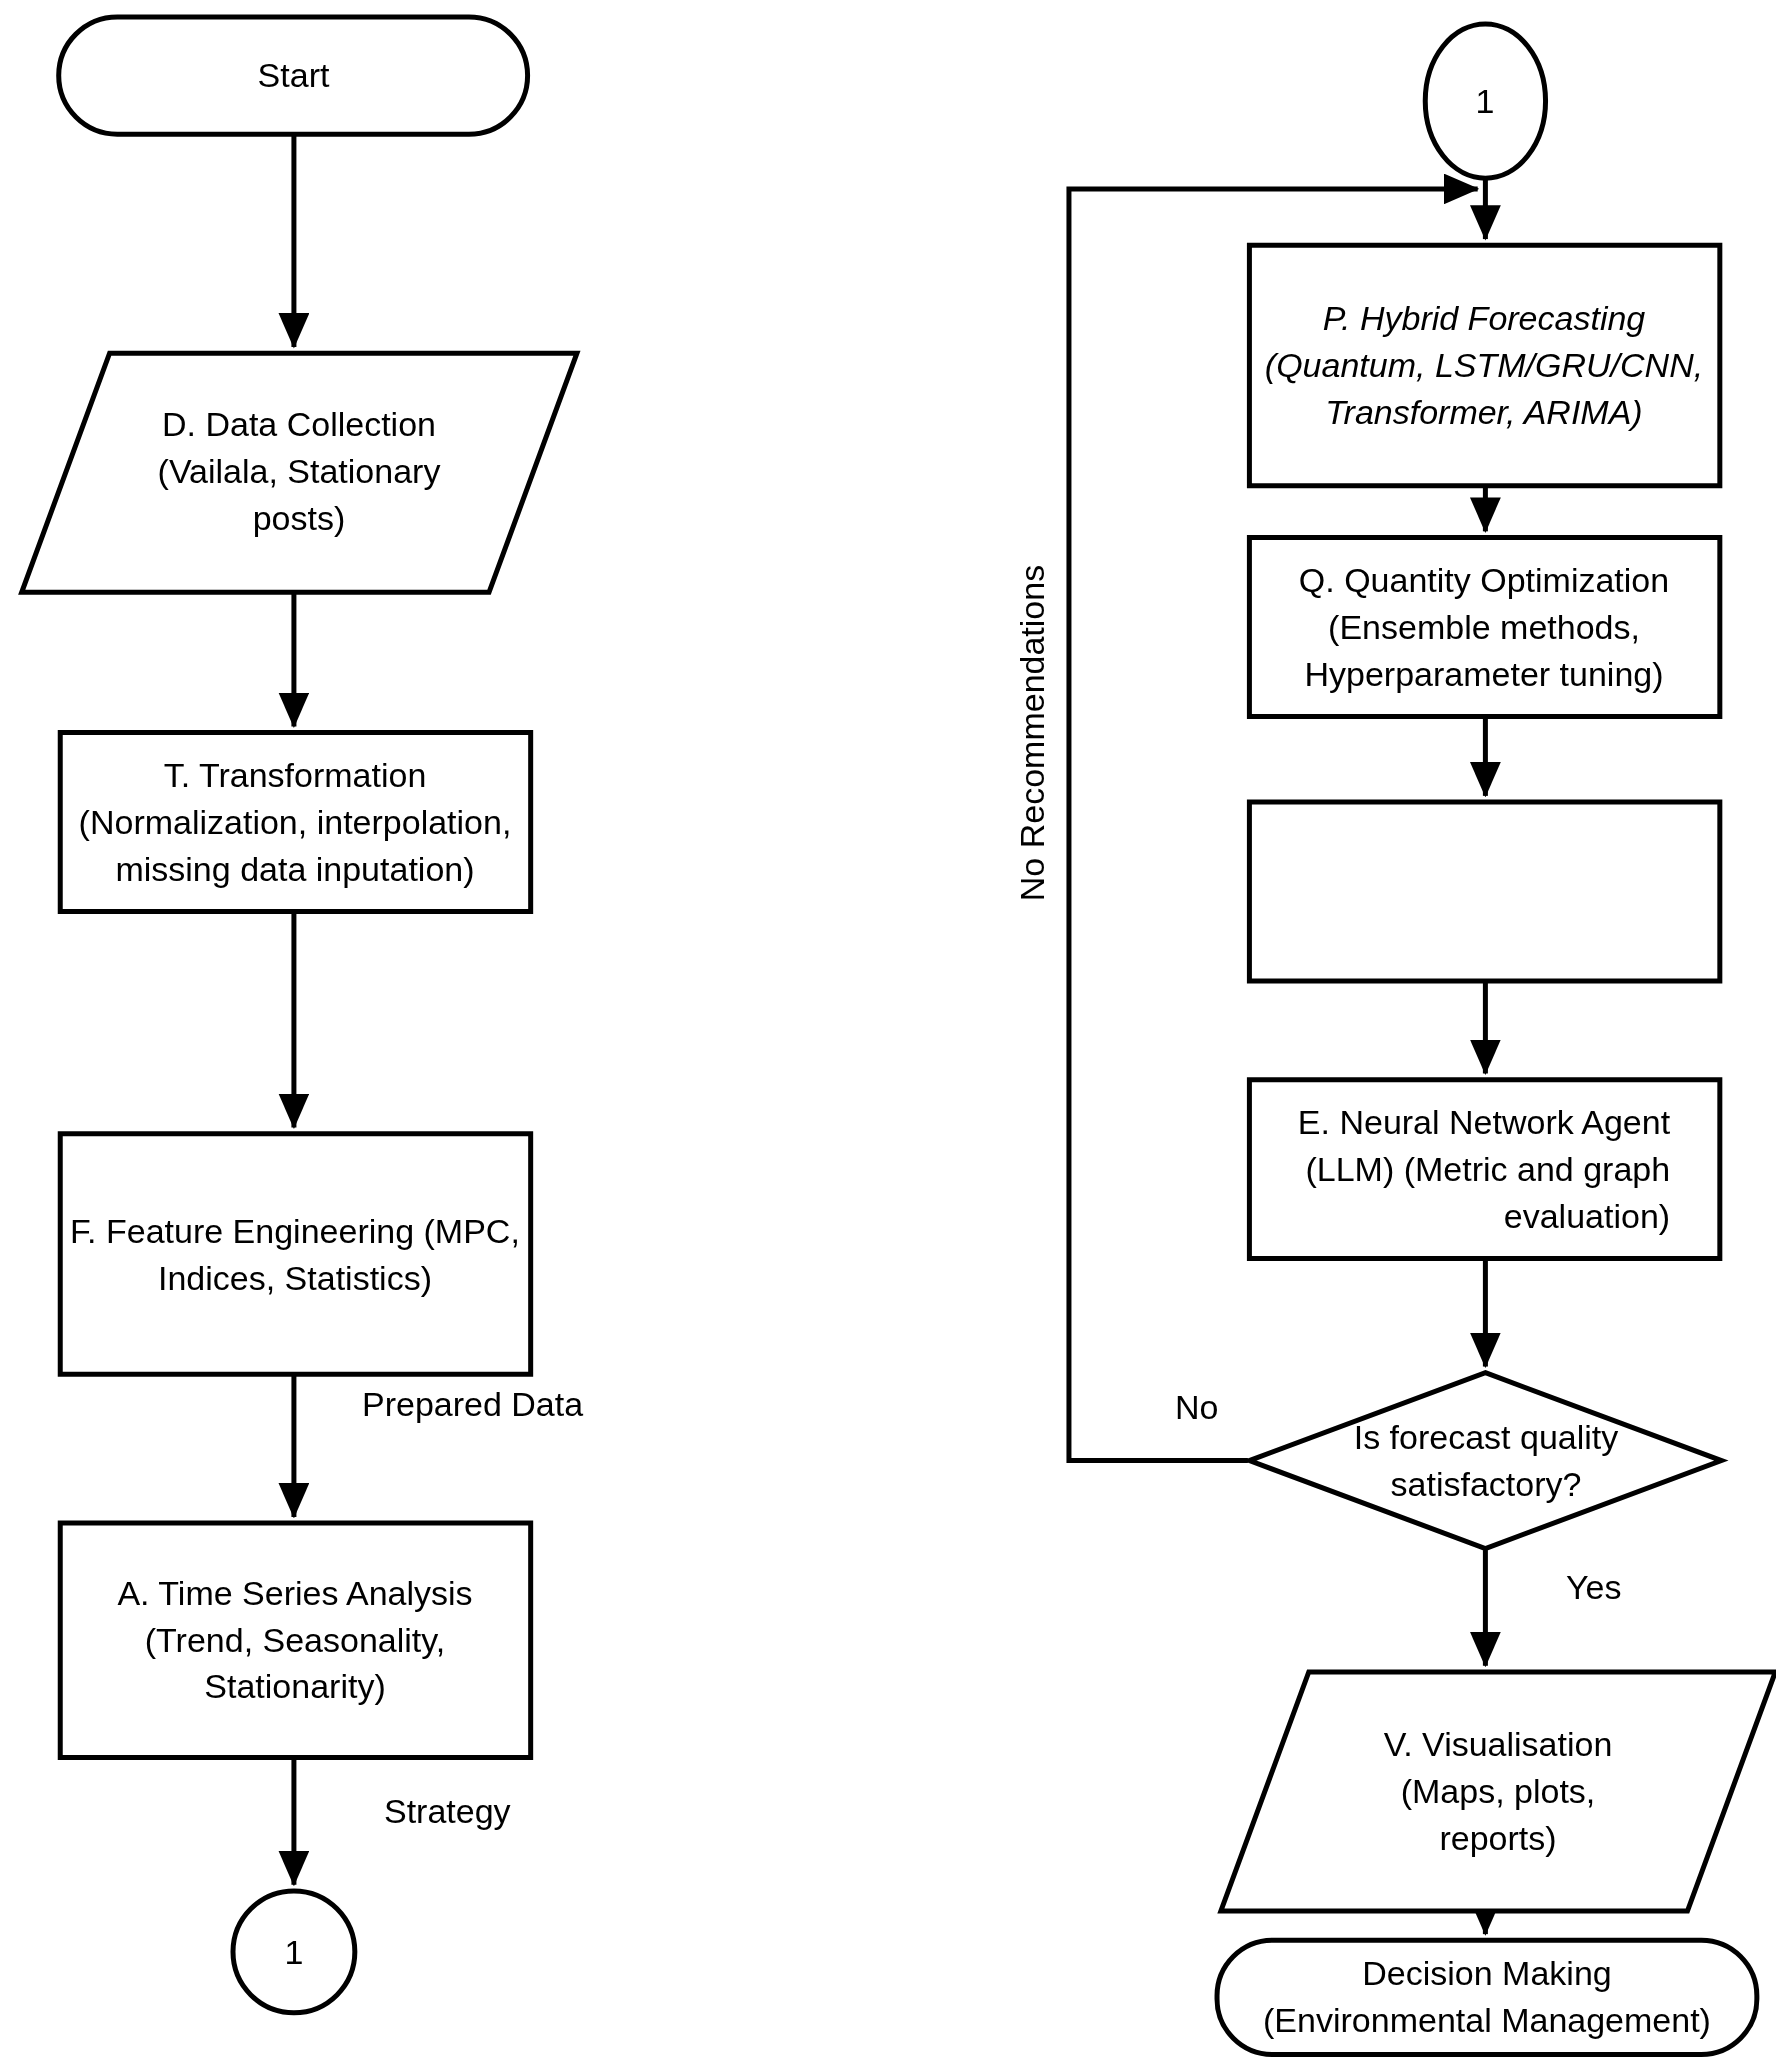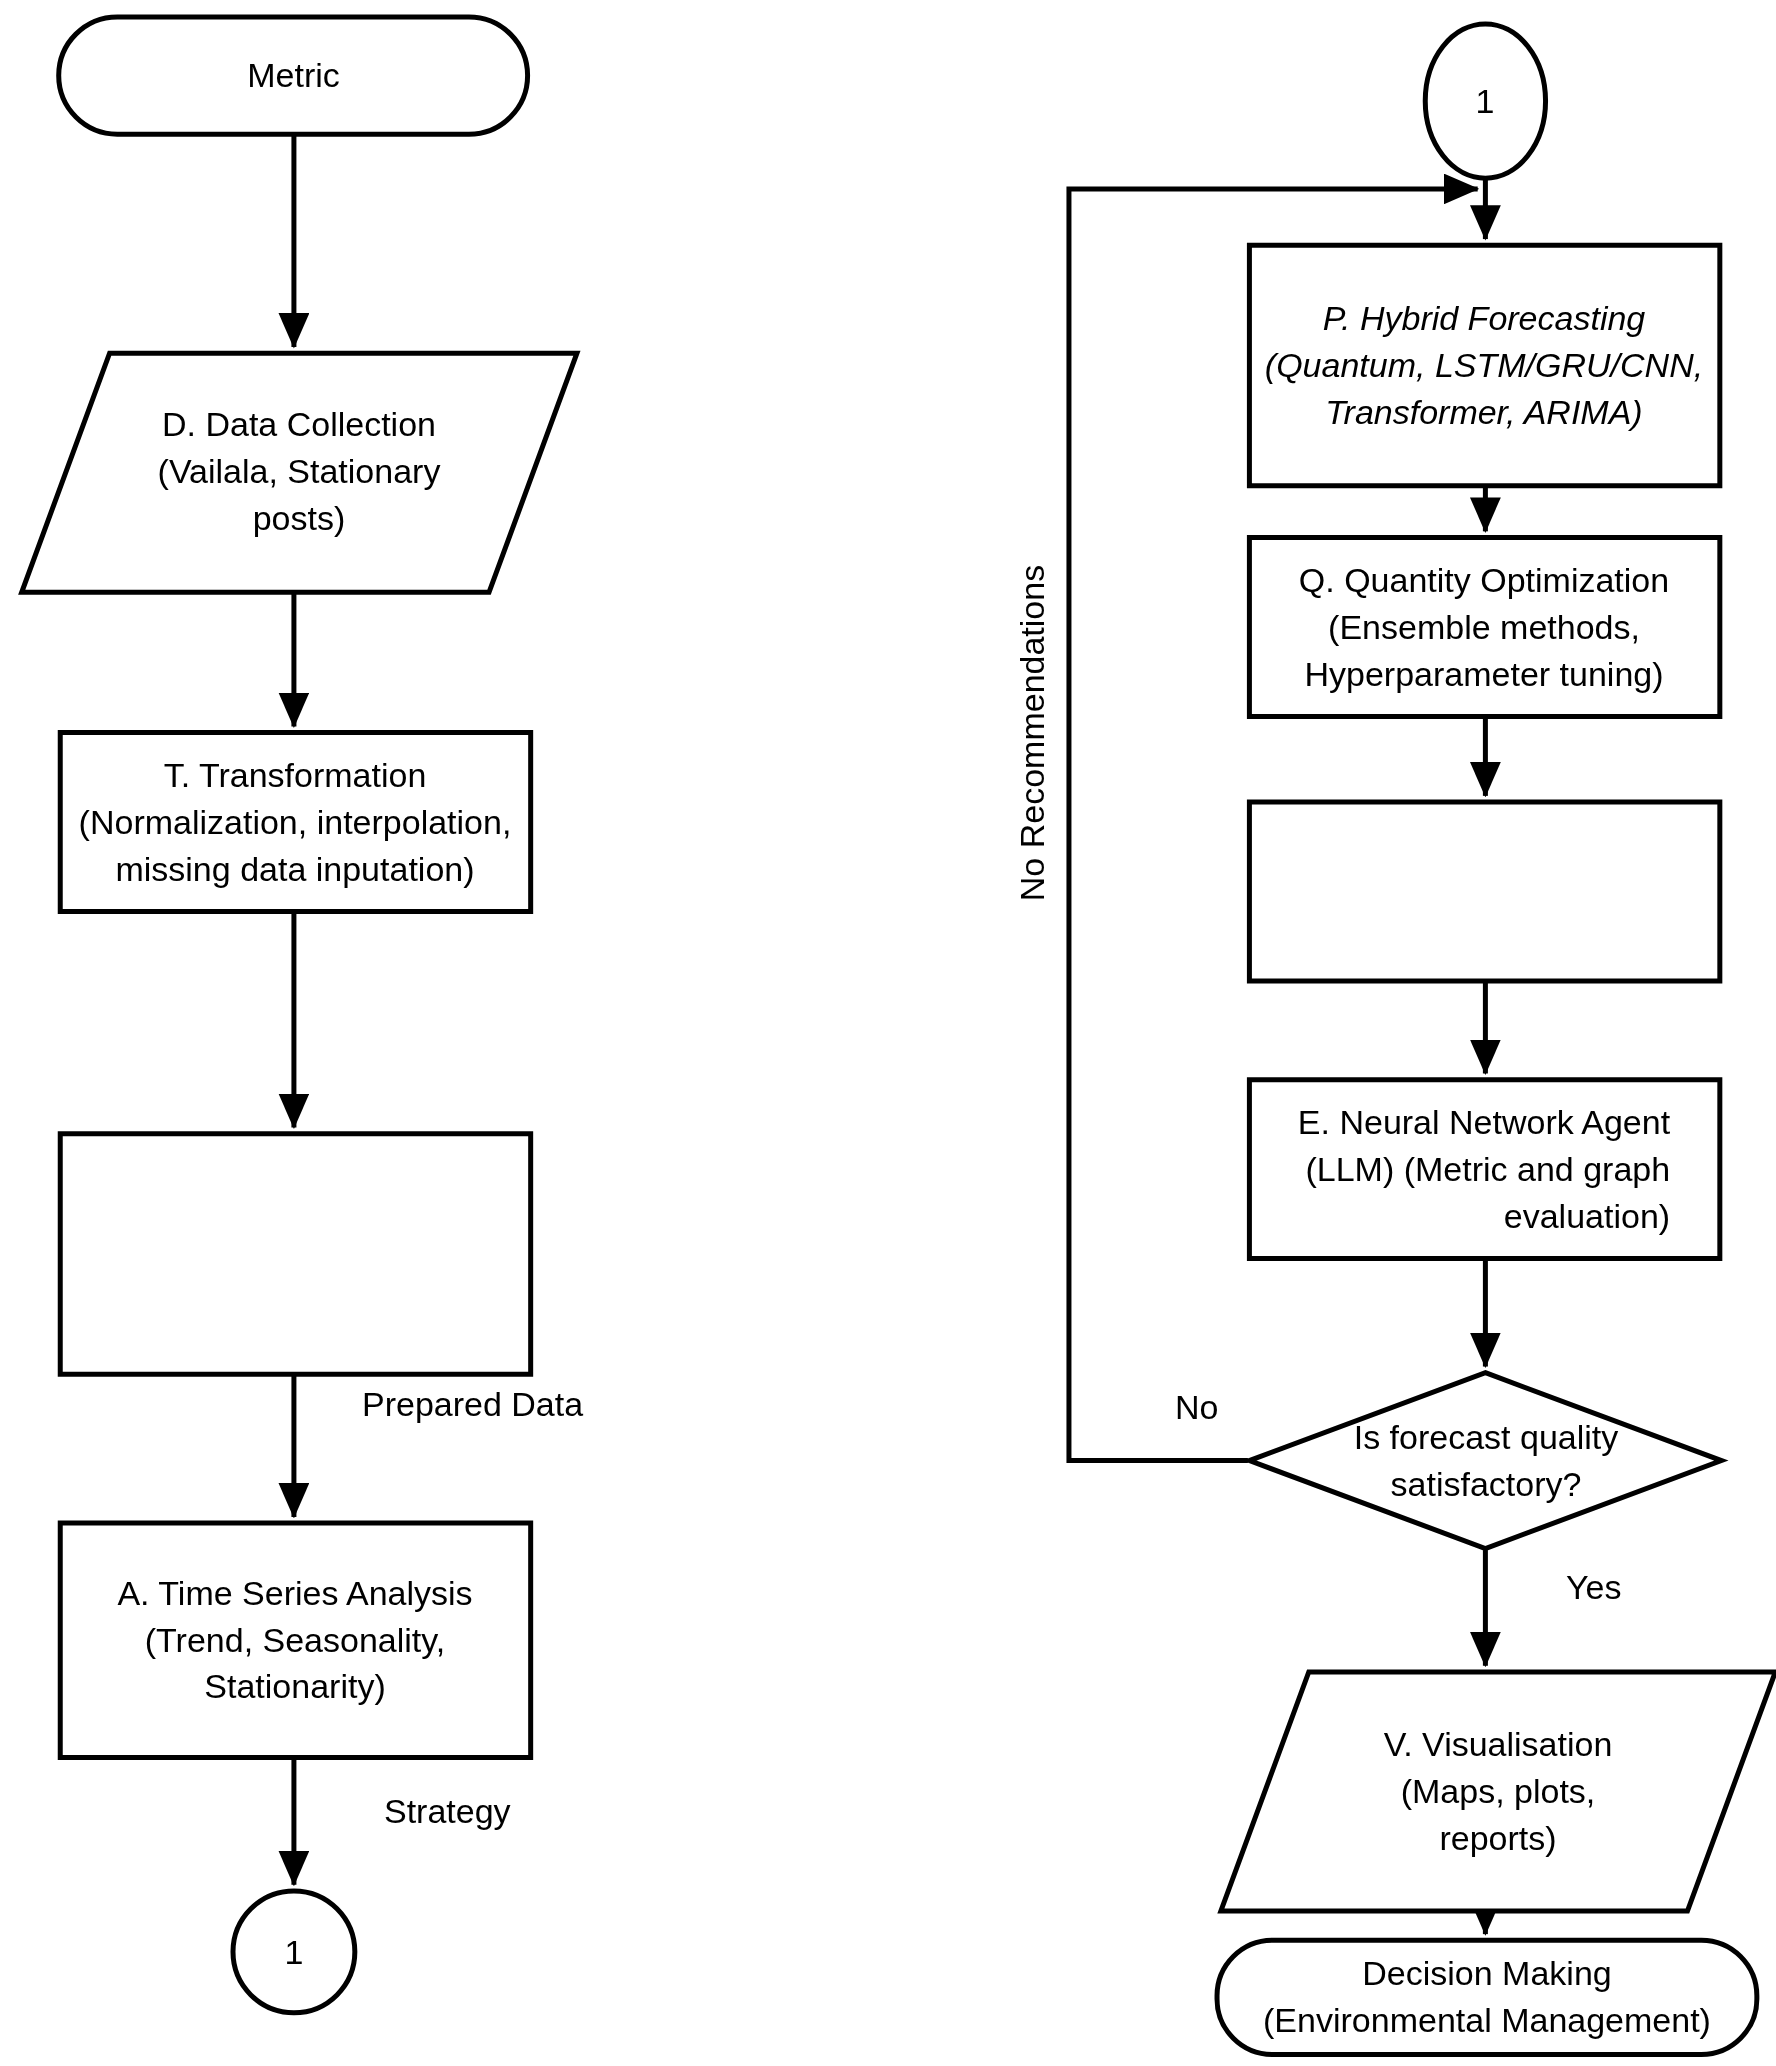--- a/index.html
+++ b/index.html
@@ -69,30 +69,32 @@
     <ellipse cx="1926" cy="131" rx="78" ry="100" fill="#fff" stroke="#000" stroke-width="5"></ellipse>
     <rect x="1620" y="318" width="610" height="312" fill="#fff" stroke="#000" stroke-width="5"></rect>
     <rect x="1620" y="697" width="610" height="232" fill="#fff" stroke="#000" stroke-width="5"></rect>
     <rect x="1620" y="1040" width="610" height="232" fill="#fff" stroke="#000" stroke-width="5"></rect>
     <rect x="1620" y="1400" width="610" height="232" fill="#fff" stroke="#000" stroke-width="5"></rect>
     <polygon points="1926,1780 2232,1894 1926,2008 1620,1894" fill="#fff" stroke="#000" stroke-width="5"></polygon>
     <polygon points="1697,2168 2302,2168 2188,2478 1583,2478" fill="#fff" stroke="#000" stroke-width="5"></polygon>
     <rect x="1578" y="2516" width="700" height="148" rx="72" fill="#fff" stroke="#000" stroke-width="5"></rect>
   </svg>
 
-  <div class="node-label" style="left:59px;top:17px;width:469px;height:117px;">Metric</div>
+  <div class="node-label" style="left:59px;top:17px;width:469px;height:117px;">Start</div>
 
   <div class="node-label" style="left:83px;top:356px;width:432px;height:231px;">D. Data Collection
 (Vailala, Stationary
 posts)</div>
 
   <div class="node-label" style="left:60px;top:733px;width:470px;height:179px;">T. Transformation
 (Normalization, interpolation,
 missing data inputation)</div>
 
+  <div class="node-label" style="left:60px;top:1134px;width:470px;height:241px;">F. Feature Engineering (MPC,
+Indices, Statistics)</div>
 
   <div class="node-label" style="left:60px;top:1523px;width:470px;height:234px;">A. Time Series Analysis
 (Trend, Seasonality,
 Stationarity)</div>
 
   <div class="node-label" style="left:233px;top:1891px;width:122px;height:122px;">1</div>
 
   <div class="node-label" style="left:1425px;top:24px;width:120px;height:154px;">1</div>
 
   <div class="node-label" style="left:1249px;top:245px;width:470px;height:241px;font-style:italic;">P. Hybrid Forecasting

